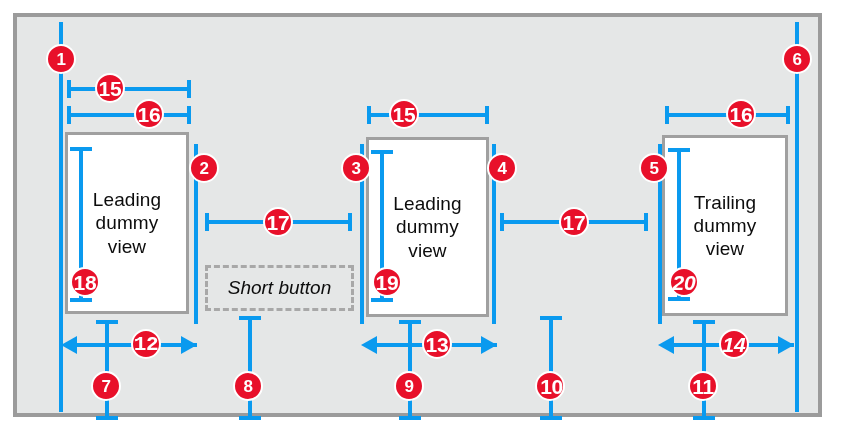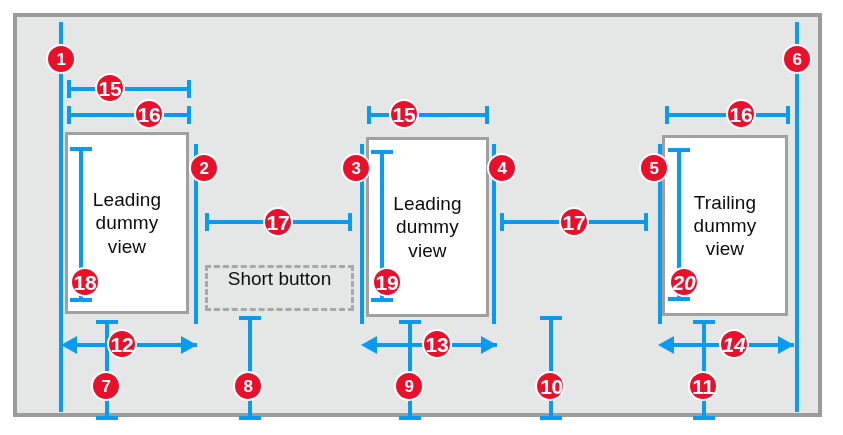--- a/index.html
+++ b/index.html
@@ -48,24 +48,25 @@
     font-size:19px;
     line-height:1.22;
     letter-spacing:.1px;
   }
 
   
   .dashbtn{
     position:absolute;
     border:3px dashed #a8a8a8;
     box-sizing:border-box;
-    display:flex;justify-content:center;
+    display:flex;align-items:center;justify-content:center;
     color:#0c0c0c;
     font-size:19px;
     background:transparent;
+    font-style:italic;
   }
 
   
   .callout{
     position:absolute;
     width:30px;height:30px;
     border-radius:50%;
     background:#e8102a;
     border:2.5px solid #ffffff;
     box-sizing:border-box;
@@ -226,21 +227,21 @@
       </div>
 
     <div class="callout wide" style="left:518px;top:354px;justify-content:flex-end;">
       <span>10</span>
       </div>
 
     <div class="callout wide" style="left:671px;top:354px;">
       <span>11</span>
       </div>
 
-    <div class="callout wide" style="left:90px;top:312px;">
+    <div class="callout wide" style="left:114px;top:312px;font-family:Liberation Mono, monospace;">
       <span>12</span>
       </div>
 
     <div class="callout wide" style="left:405px;top:312px;">
       <span>13</span>
       </div>
 
     <div class="callout wide" style="left:702px;top:312px;font-style:italic;">
       <span>14</span>
       </div>

